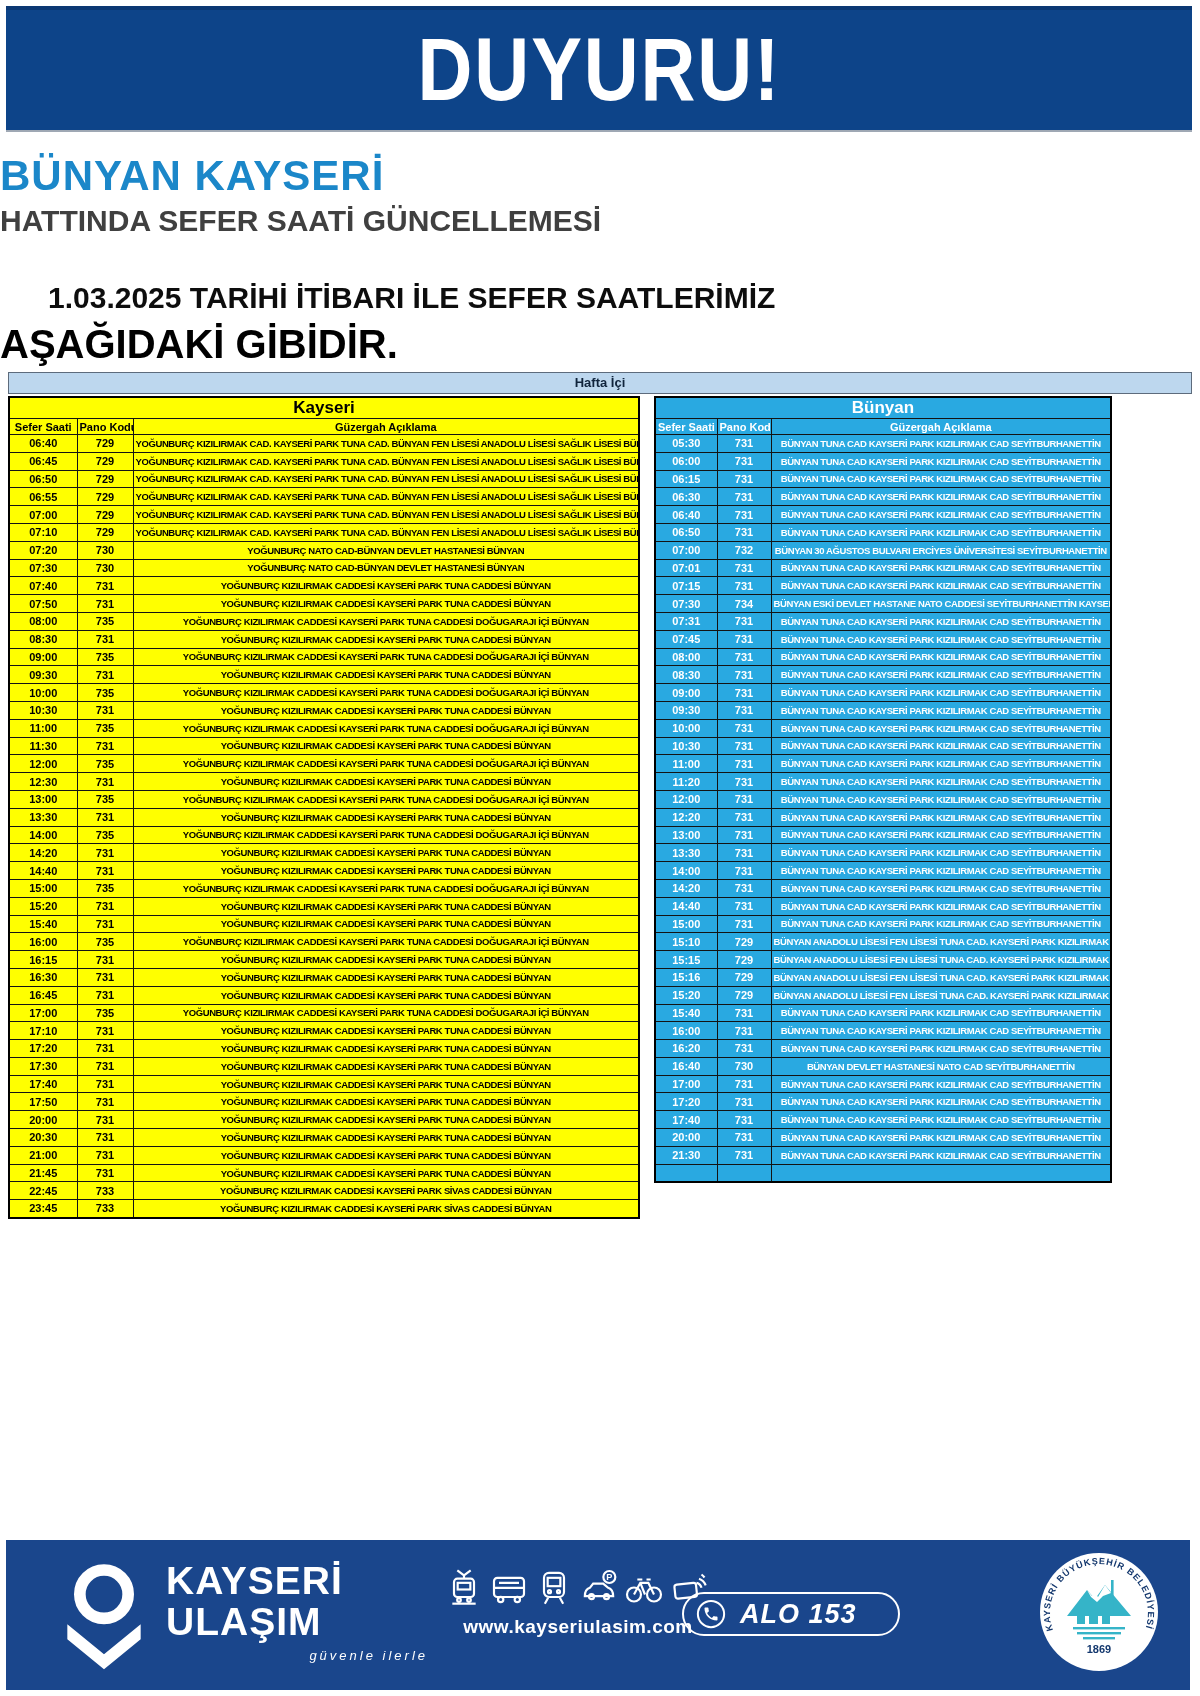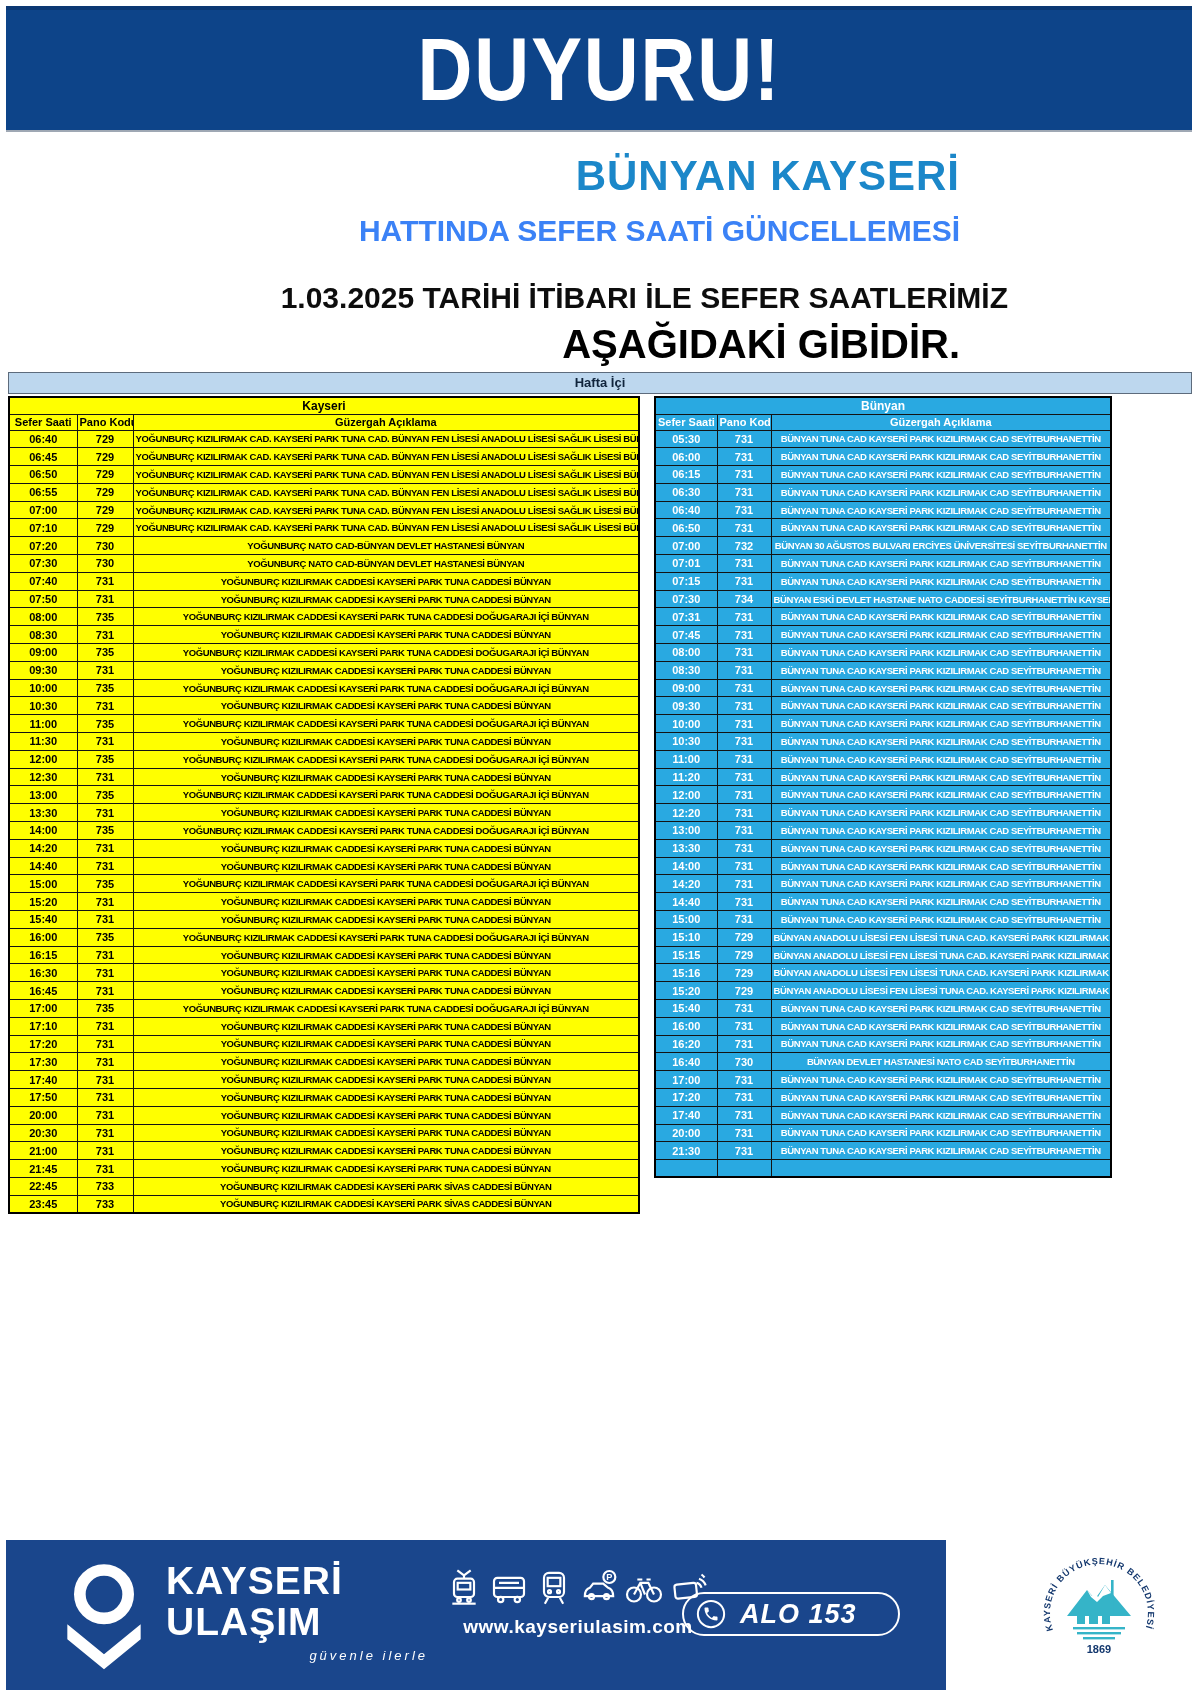--- a/index.html
+++ b/index.html
@@ -11,53 +11,53 @@
   .banner{
     position:absolute;left:6px;top:6px;width:1186px;height:126px;
     background:#0D4489;border-top:4px solid #0B3873;border-bottom:2px solid #9FA8B4;
     box-sizing:border-box;display:flex;align-items:center;justify-content:center;
   }
   .banner-title{
     color:#ffffff;font-size:80px;font-weight:bold;letter-spacing:2px;
     transform:scale(0.95,1.12);white-space:nowrap;
   }
   
-  .center-line{position:absolute;left:0;width:960px;text-align:right;font-weight:bold;white-space:nowrap;}
+  .center-line{position:absolute;left:0;width:960px;text-align:left;font-weight:bold;white-space:nowrap;}
   .route-title{top:152px;font-size:42px;color:#1B87C9;letter-spacing:1px;}
-  .line1{top:214px;font-size:30px;color:#3b82f6;}
+  .line1{top:204px;font-size:30px;color:#404040;}
   .line2{top:281px;font-size:30px;color:#0d0d0d;padding-left:48px;}
   .line3{top:322px;font-size:40px;color:#000000;}
   
   .schedule{position:absolute;left:8px;top:372px;width:1184px;}
   .period-bar{
     height:22px;background:#BDD7EE;border:1px solid #5d6b7c;box-sizing:border-box;
     text-align:center;font-weight:bold;font-size:13px;line-height:20px;color:#10243c;
   }
   .tables{display:flex;margin-top:2px;}
   .tbl-wrap-left{width:632px;}
   .tbl-spacer{width:14px;}
   .tbl-wrap-right{width:458px;border-radius:23px;}
   table{border-collapse:collapse;table-layout:fixed;width:100%;}
   table, tr, td, th{box-sizing:border-box;}
   .sched-table{border:2px solid #000;}
   .sched-table th,.sched-table td{
     border:1px solid #141414;padding:0 2px;text-align:center;overflow:hidden;white-space:nowrap;
   }
-  .ttl{height:17px;font-size:12px;font-weight:bold;}
+  .ttl{height:17px;font-size:17px;font-weight:bold;}
   .hdr th{height:16px;font-size:11px;font-weight:bold;}
   .sched-table td{height:17.8px;font-weight:bold;}
   td.num{font-size:11px;letter-spacing:0;}
   td.route{font-size:9.5px;letter-spacing:-0.4px;}
   .yellow .ttl,.yellow th,.yellow td{background:#FFFF00;color:#000;}
   .blue .ttl,.blue th,.blue td{background:#29A9E1;color:#ffffff;}
   .col-time-l{width:68px;} .col-pano-l{width:56px;}
   .col-time-r{width:62px;} .col-pano-r{width:54px;}
   
   .footer{
-    position:absolute;left:6px;top:1540px;width:940px;height:150px;background:#1A468C;
+    position:absolute;left:6px;top:1540px;width:1184px;height:150px;background:#1A468C;
   }
   .pin-logo{position:absolute;left:48px;top:10px;}
   .brand{position:absolute;left:160px;top:20px;color:#fff;font-weight:bold;line-height:41px;font-size:39px;letter-spacing:1px;}
   .tagline{position:absolute;left:160px;top:108px;width:262px;text-align:right;color:#fff;
     font-style:italic;font-size:13px;letter-spacing:3px;}
   .icons-row{position:absolute;left:438px;top:26px;display:flex;gap:5px;}
   .icons-row svg{display:block;}
   .site{position:absolute;left:438px;top:76px;width:268px;text-align:center;color:#fff;font-weight:bold;font-size:19px;letter-spacing:0.5px;}
   .alo-pill{
     position:absolute;left:676px;top:52px;width:218px;height:44px;border:2.5px solid #fff;border-radius:24px;

